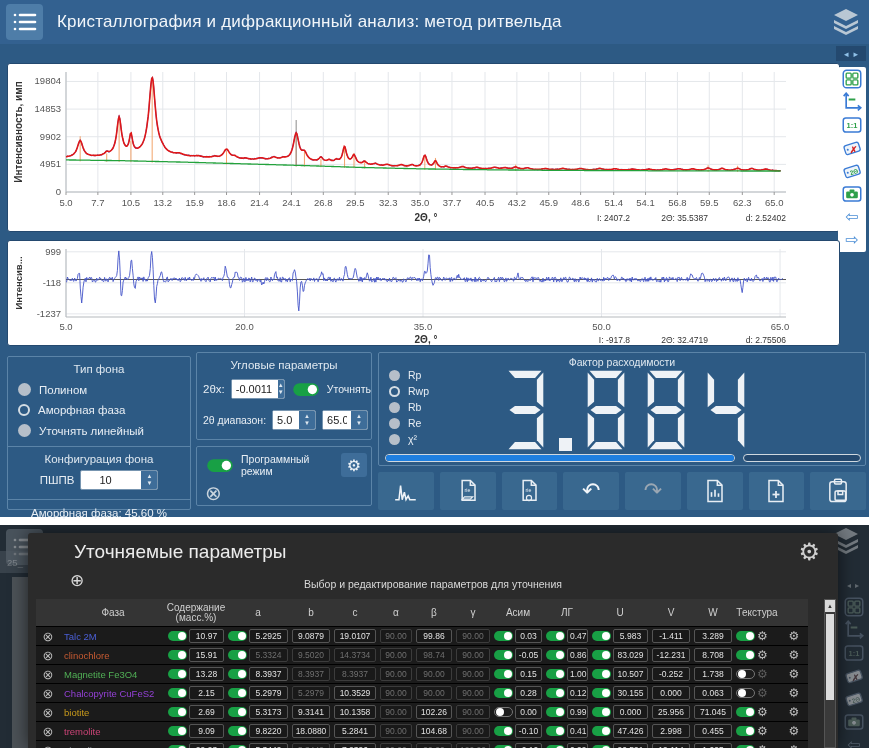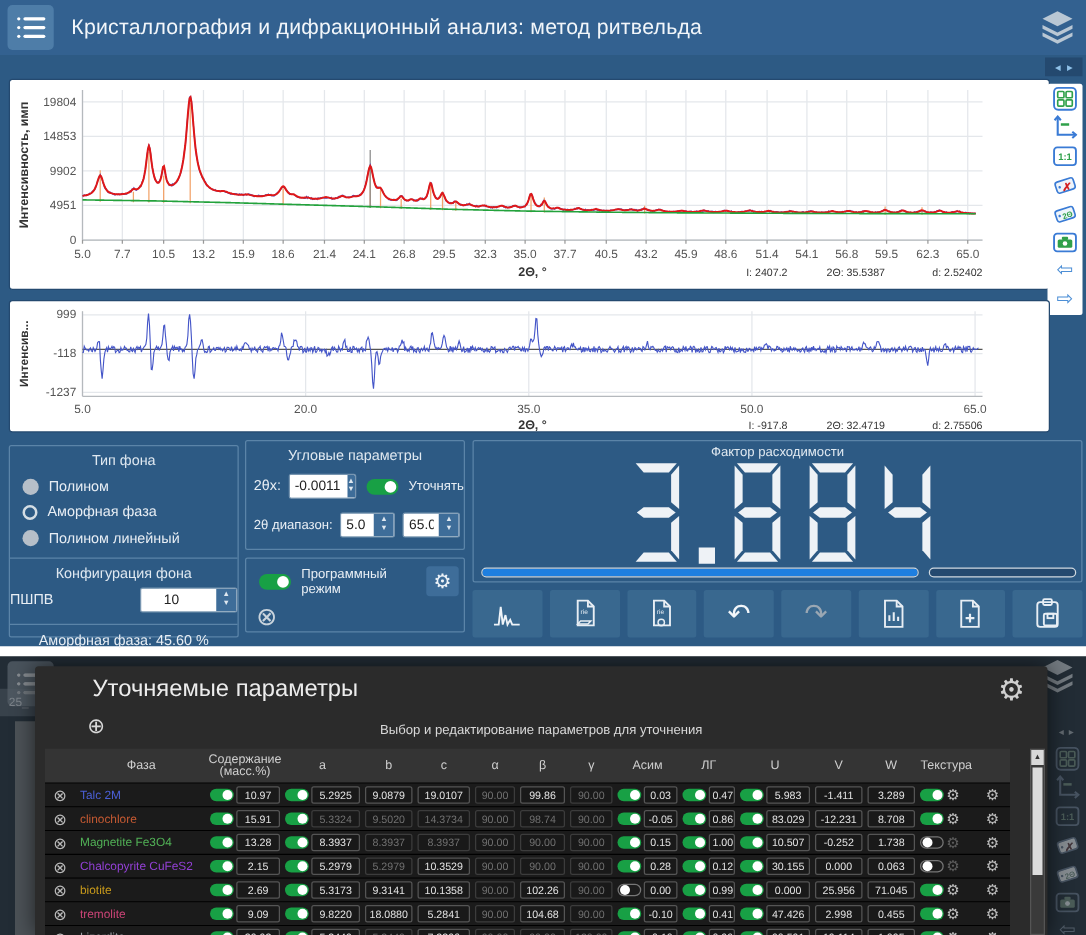--- a/index.html
+++ b/index.html
@@ -325,26 +325,26 @@
           <div class="radio">
             <span class="rb"></span>
             <span>Полином</span>
           </div>
           <div class="radio">
             <span class="rb sel"></span>
             <span>Аморфная фаза</span>
           </div>
           <div class="radio">
             <span class="rb"></span>
-            <span>Полином линейный</span>
+            <span>Уточнять линейный</span>
           </div>
         </div>
       <div class="divider"></div>
       <div class="ptitle">Конфигурация фона</div>
-      <div class="lblrow" style="justify-content:space-between;margin-top:5px;">
+      <div class="lblrow" style="justify-content:center;margin-top:5px;">
         <span>ПШПВ</span>
         <span class="spin">
           <input style="width: 46px; margin-left: 14px;" value="10">
           <span class="spinbtns">
               <span>▲</span>
               <span>▼</span>
             </span>
         </span>
       </div>
       <div class="divider"></div>
@@ -392,20 +392,42 @@
         <span style="font-size:10.5px;flex:1;">Программный режим</span>
         <span class="bluebtn" style="width:26px;height:24px;font-size:16px;">⚙</span>
       </div>
       <div class="lblrow" style="margin:4px 4px 0 8px;">
         <span style="font-size:20px;color:#c9d4dd;cursor:pointer;">⊗</span>
       </div>
     </div>
 
     <div class="panel" style="left:378px;top:352px;width:488px;height:114px;">
       <div class="ptitle" style="padding-top:3px;font-size:10.5px;">Фактор расходимости</div>
+      <div id="rfOptions" style="position:absolute;left:2px;top:12px;">
+          <div class="radio" style="font-size: 10.5px; margin: 4px 0px 0px 8px;">
+            <span class="rb" style="width: 11px; height: 11px;"></span>
+            <span>Rp</span>
+          </div>
+          <div class="radio" style="font-size: 10.5px; margin: 4px 0px 0px 8px;">
+            <span class="rb sel" style="width: 11px; height: 11px;"></span>
+            <span>Rwp</span>
+          </div>
+          <div class="radio" style="font-size: 10.5px; margin: 4px 0px 0px 8px;">
+            <span class="rb" style="width: 11px; height: 11px;"></span>
+            <span>Rb</span>
+          </div>
+          <div class="radio" style="font-size: 10.5px; margin: 4px 0px 0px 8px;">
+            <span class="rb" style="width: 11px; height: 11px;"></span>
+            <span>Re</span>
+          </div>
+          <div class="radio" style="font-size: 10.5px; margin: 4px 0px 0px 8px;">
+            <span class="rb" style="width: 11px; height: 11px;"></span>
+            <span>χ²</span>
+          </div>
+        </div>
       <div id="segWrap" style="left:120px;top:14px;">
           <svg width="52" height="86" viewBox="0 0 52 94">
             <polygon points="8,4 44,4 37,12 15,12" fill="#eef2f6"></polygon>
             <polygon points="46,6 46,44 39,38 39,14" fill="#eef2f6"></polygon>
             <polygon points="46,50 46,88 39,80 39,56" fill="#eef2f6"></polygon>
             <polygon points="8,90 44,90 37,82 15,82" fill="#eef2f6"></polygon>
             <polygon points="9,47 15,42.5 37,42.5 43,47 37,51.5 15,51.5" fill="#eef2f6"></polygon>
           </svg>
           <div style="width: 13px; height: 13px; background: rgb(238, 242, 246); margin-bottom: 2px;"></div>
           <svg width="52" height="86" viewBox="0 0 52 94">

